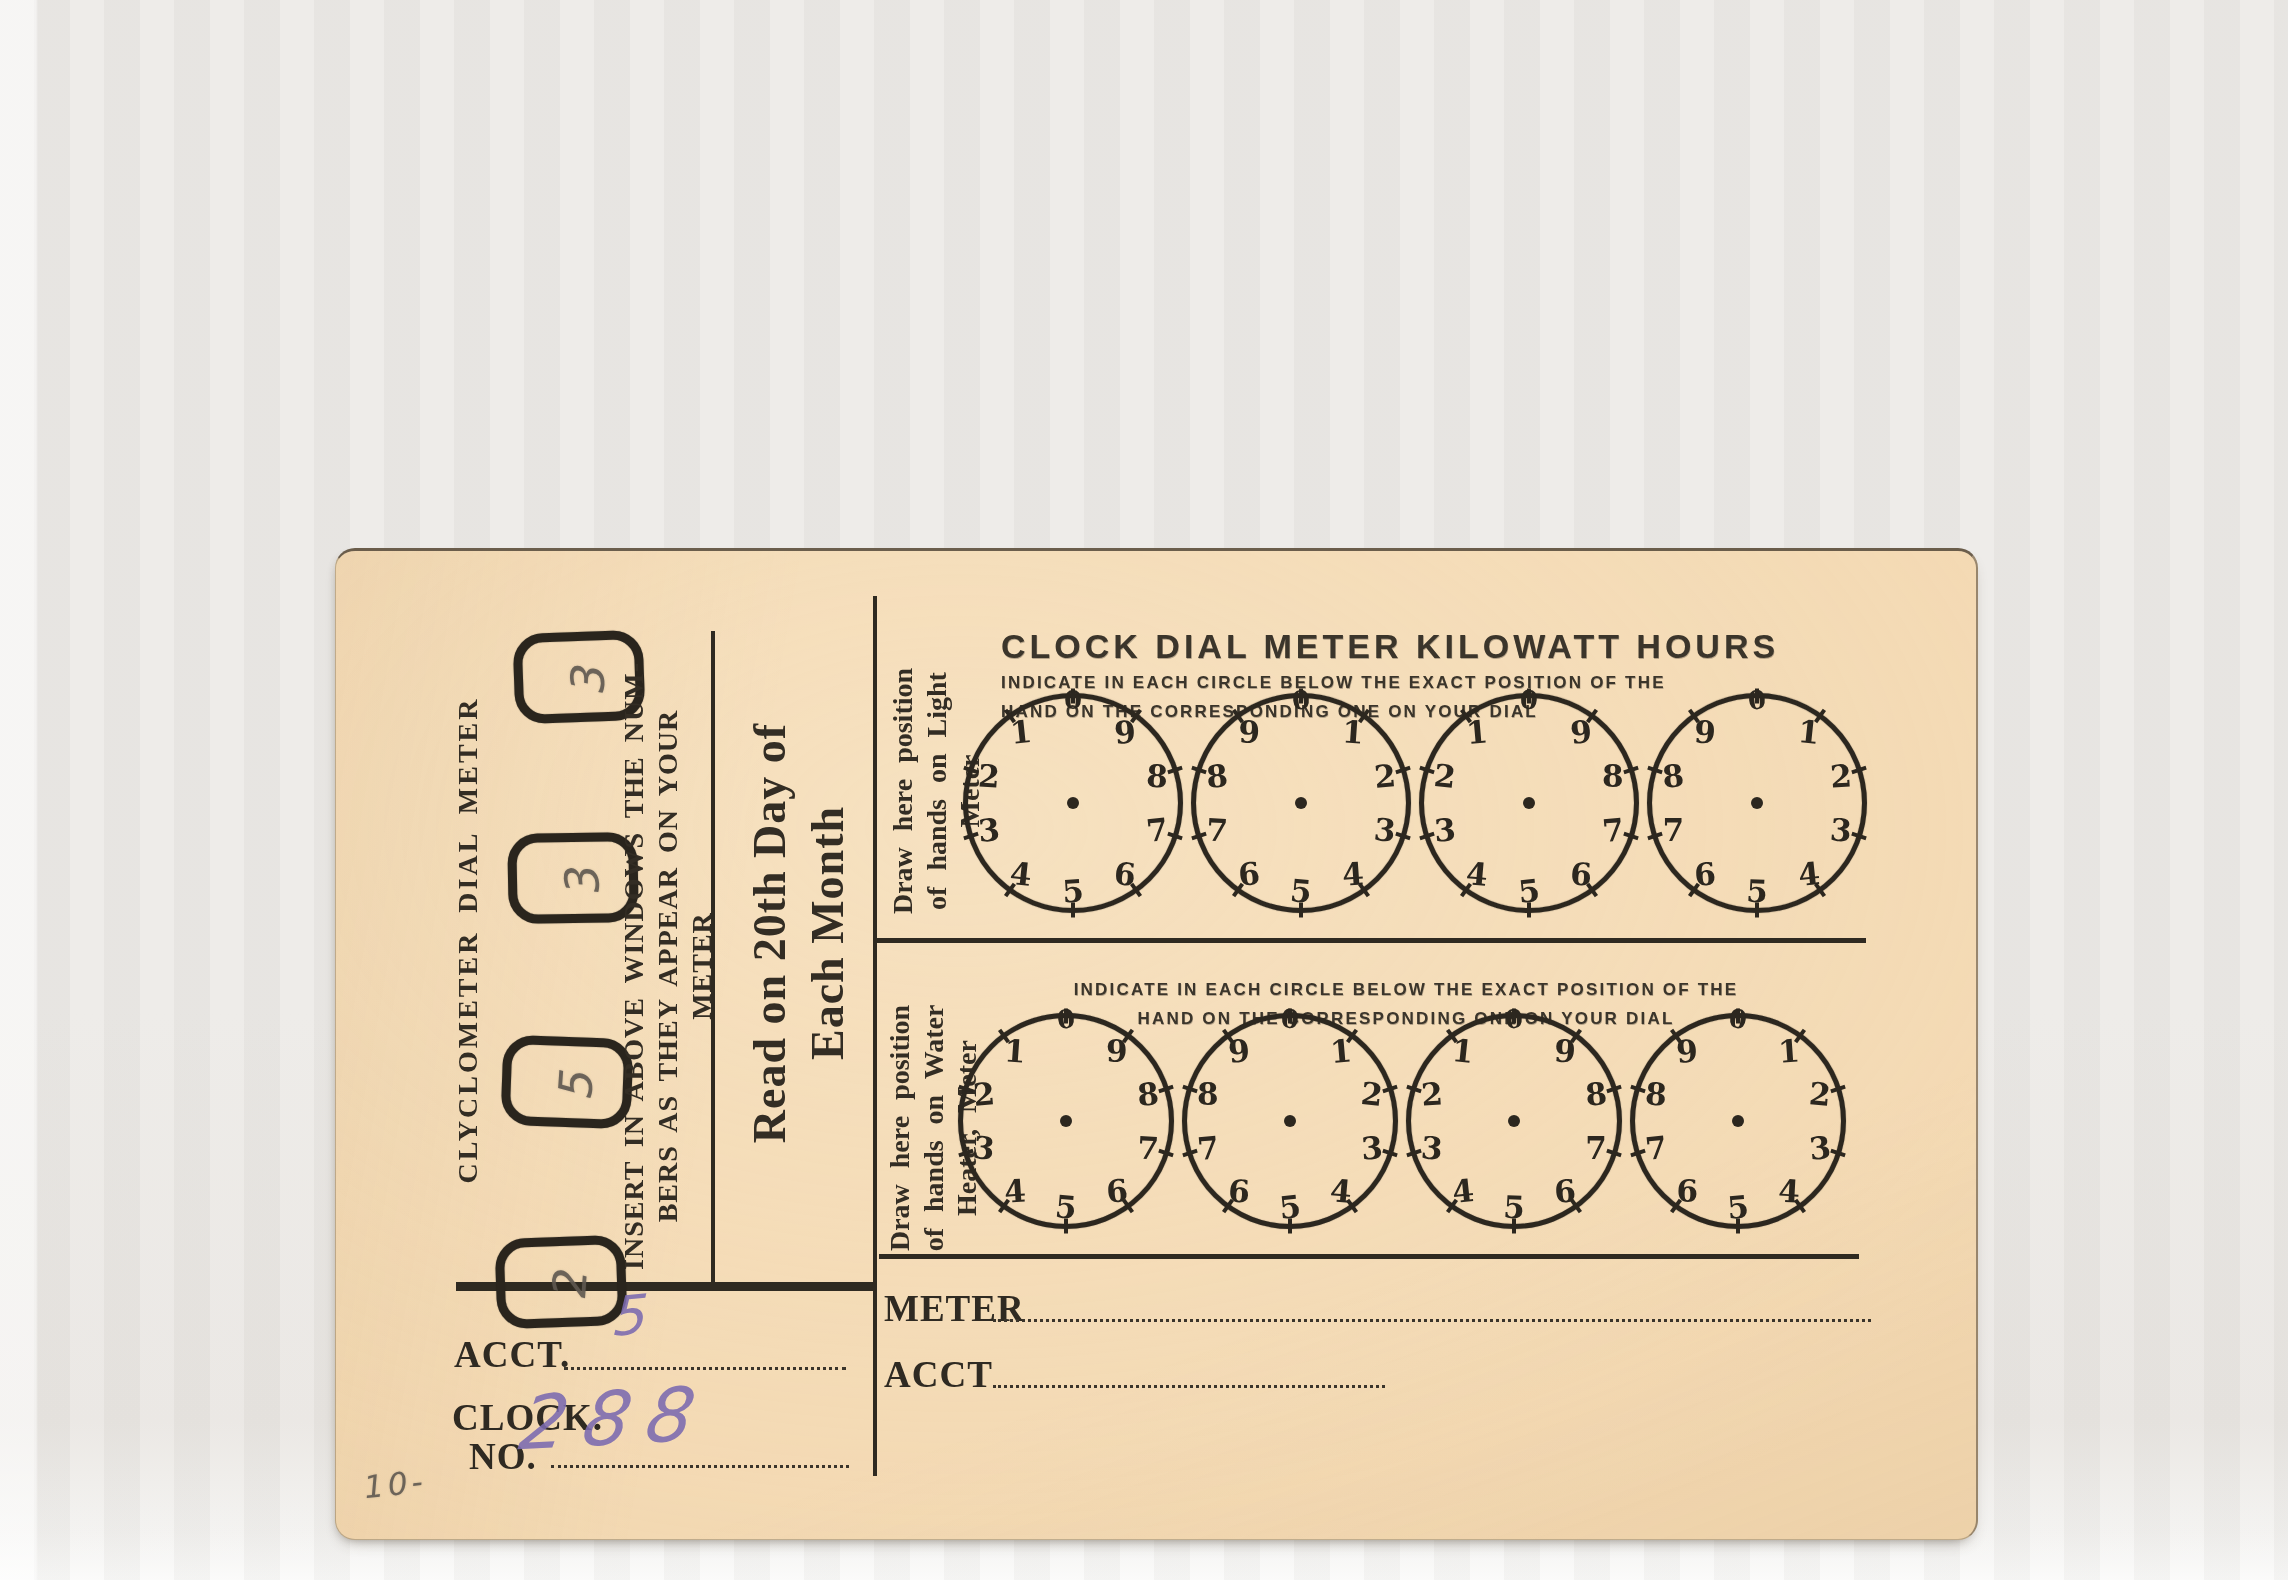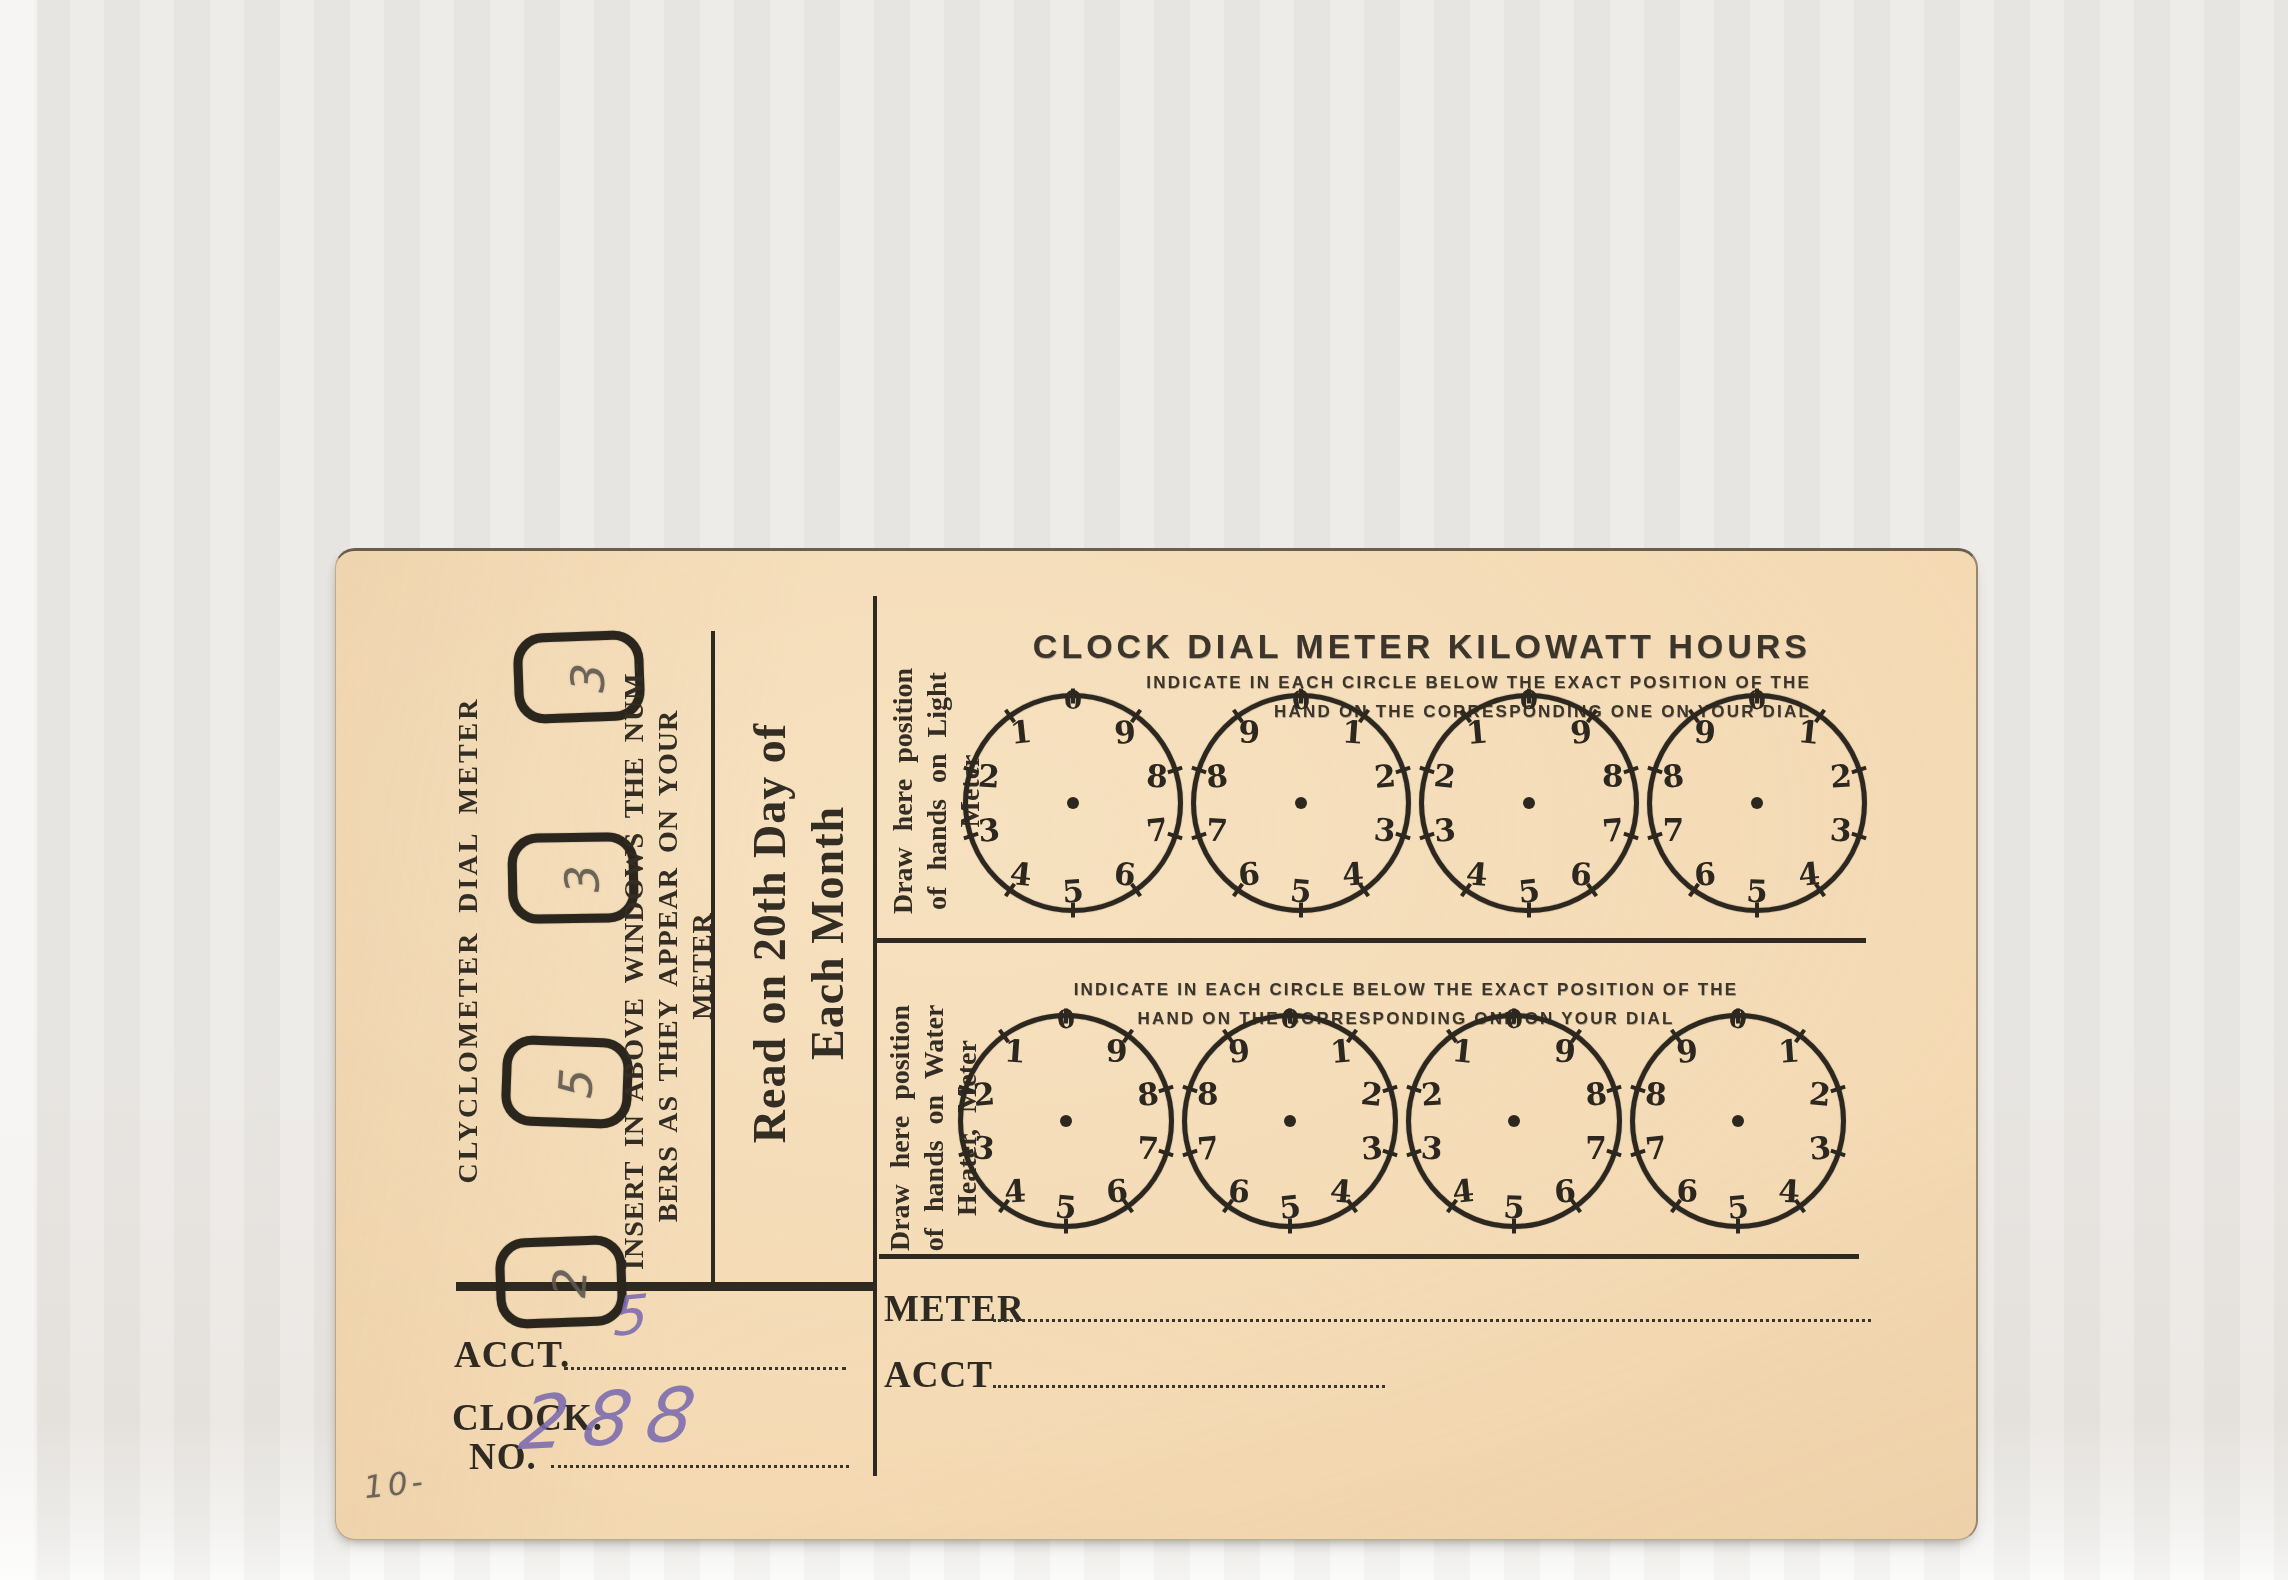--- a/index.html
+++ b/index.html
@@ -22,21 +22,21 @@
     box-shadow:0 8px 16px -8px rgba(70,60,45,.45), -3px 4px 10px -6px rgba(70,60,45,.35);}
   
   .vtext{position:absolute;white-space:nowrap;transform:translate(-50%,-50%) rotate(-90deg);
     text-align:center;color:#332d24;}
   .vtext span{display:block;}
   .rule{position:absolute;background:#2f2a21;}
   .dotline{position:absolute;border-bottom:3px dotted #3a342b;}
   .label-serif{position:absolute;font-weight:bold;color:#2f2a22;letter-spacing:1px;}
   .stamp-sans{font-family:"Liberation Sans", sans-serif;font-weight:bold;color:#3b352b;
     text-shadow:0.5px 0.5px 0 rgba(59,53,43,.35);}
-  .title-block{position:absolute;text-align:right;}
+  .title-block{position:absolute;text-align:left;}
   .title-main{font-size:34px;letter-spacing:4px;display:block;}
   .title-sub{font-size:17px;letter-spacing:2.2px;display:block;line-height:1.25;margin-top:8px;}
   .sub-block{position:absolute;text-align:center;}
   
   .win{position:absolute;width:112px;height:72px;border:9px solid #2a251d;border-radius:30px;
     box-shadow:0 0 1px rgba(42,37,29,.8), inset 0 0 1px rgba(42,37,29,.8);}
   .pencil{font-family:"DejaVu Sans", sans-serif;font-style:italic;color:rgba(95,88,80,.88);
     text-shadow:0 0 2px rgba(95,88,80,.3);}
   .win .pencil{position:absolute;left:58%;top:52%;font-size:46px;}
   .pen{font-family:"DejaVu Sans", sans-serif;font-style:italic;color:#7b6ab0;opacity:.88;}

